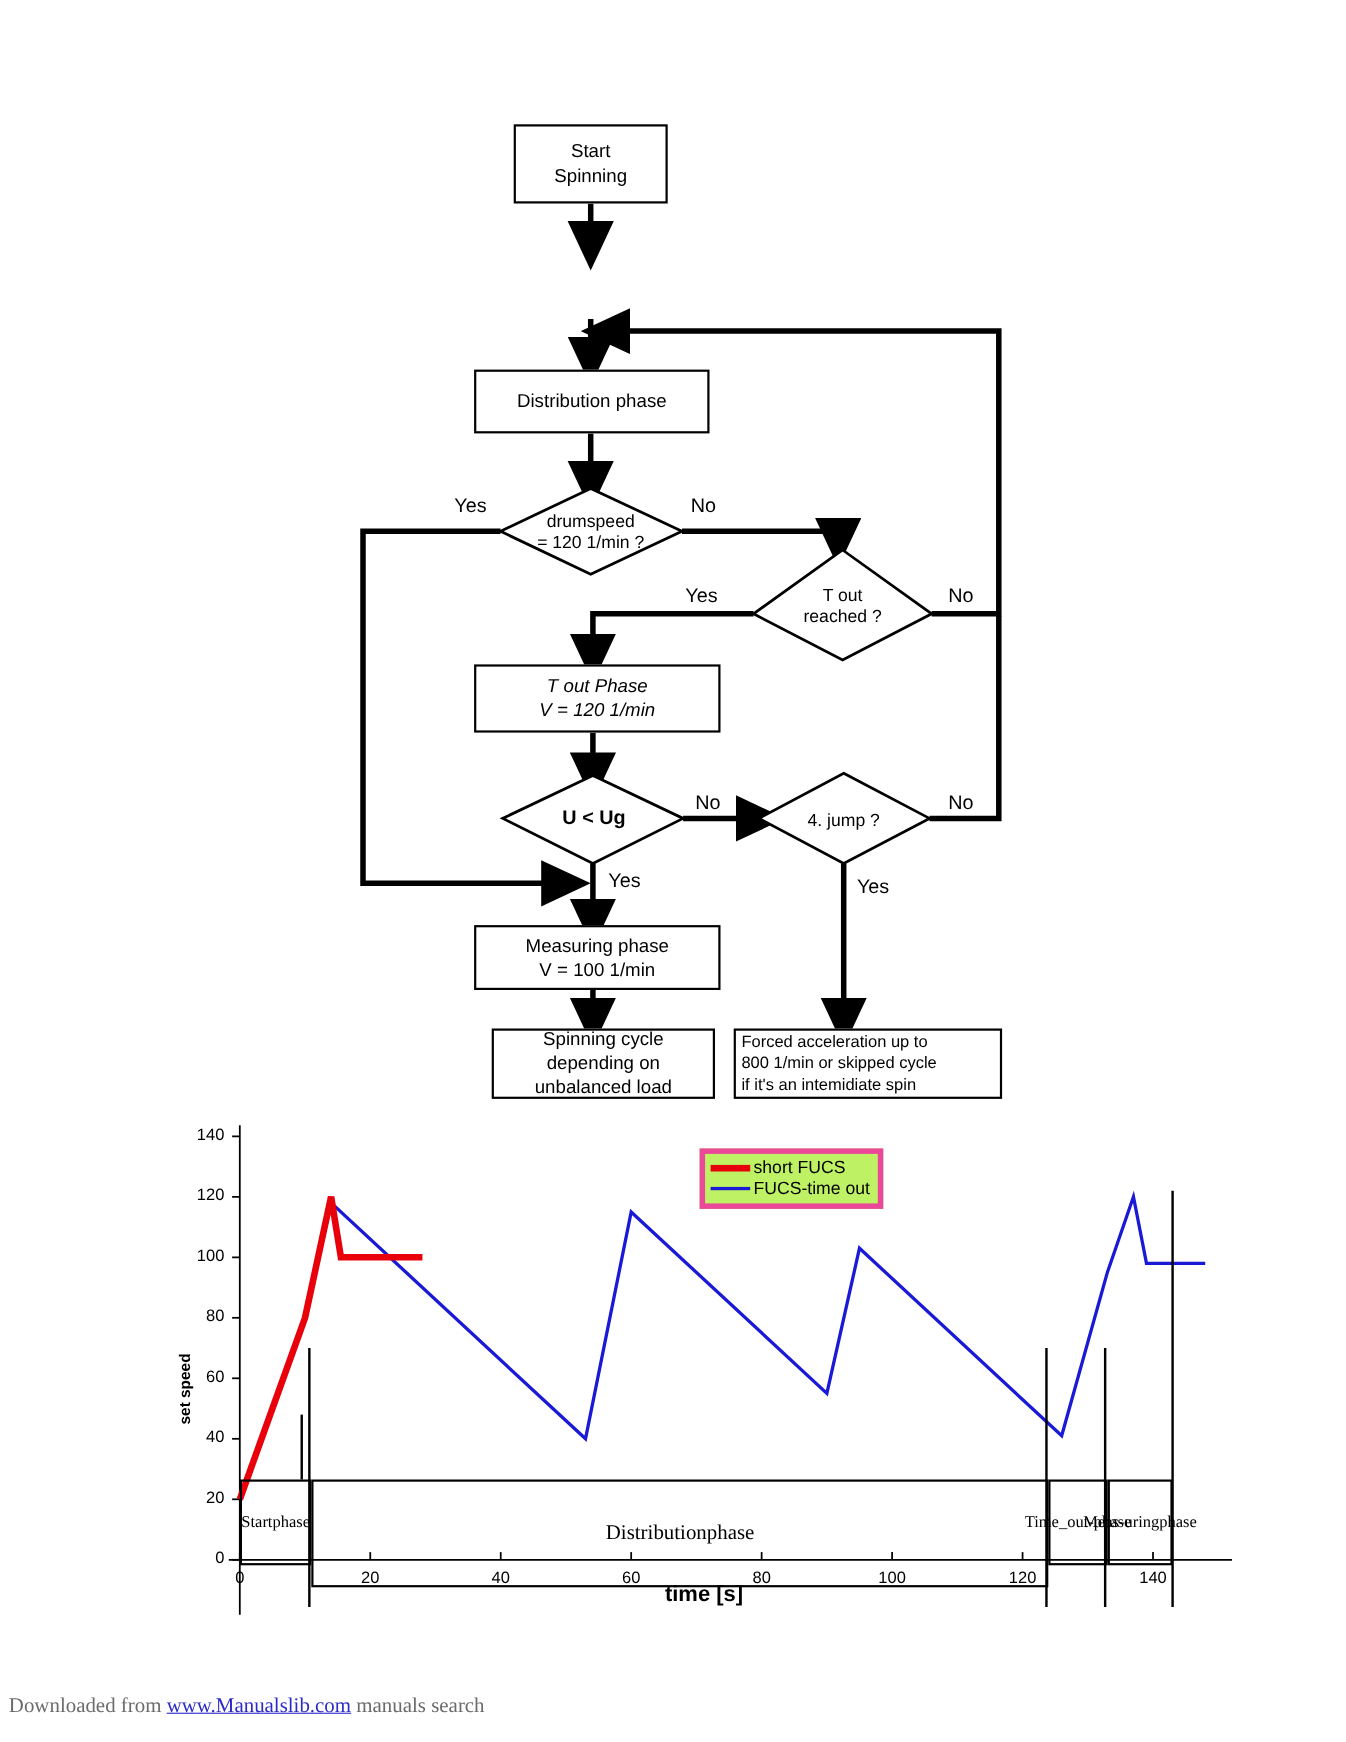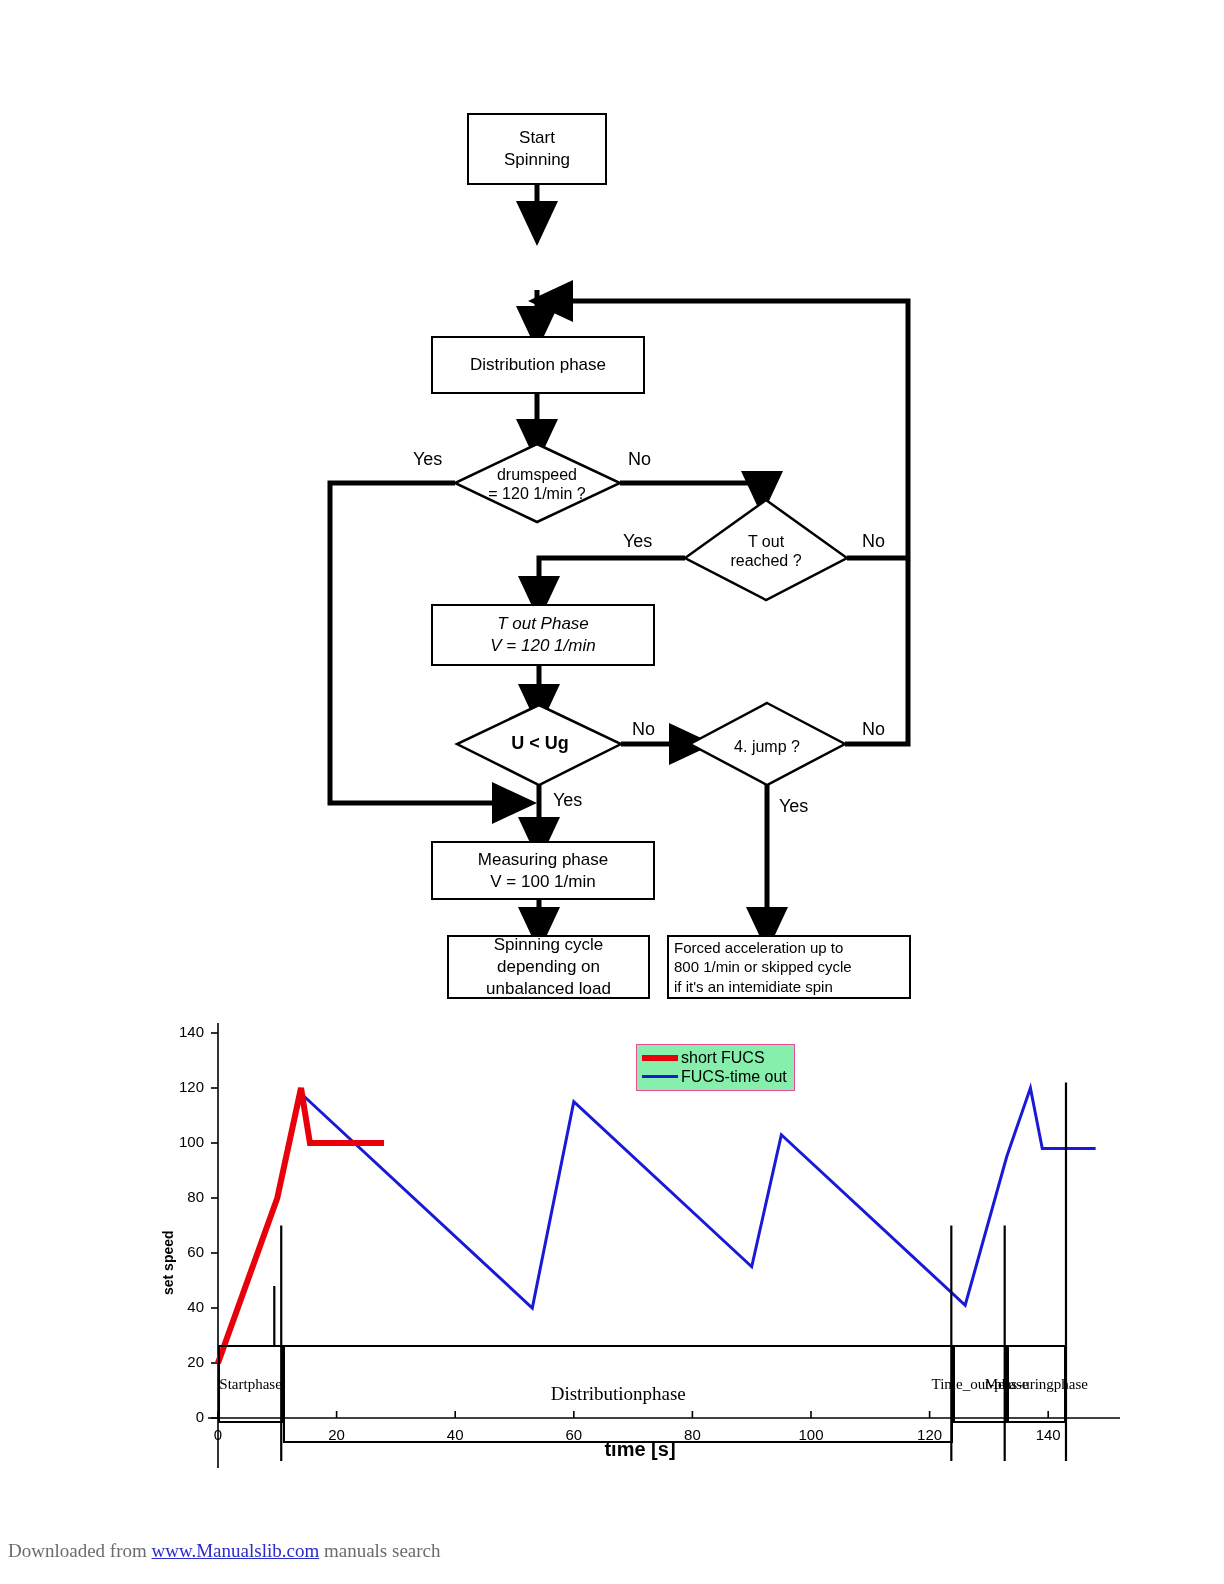--- a/index.html
+++ b/index.html
@@ -19,21 +19,21 @@
   .fc-diamond-label.bold{font-weight:bold;font-size:18px;text-align:right;}
   .fc-edge-label{position:absolute;font-size:18px;line-height:1;}
 
   
   #chart{position:absolute;left:0;top:1020px;width:1224px;height:470px;}
   .ytick-label{position:absolute;font-size:15px;text-align:right;width:46px;}
   .xtick-label{position:absolute;font-size:15px;text-align:center;width:46px;}
   .axis-title-y{position:absolute;font-size:14px;font-weight:bold;
                 transform:rotate(-90deg);transform-origin:left top;white-space:nowrap;}
   .axis-title-x{position:absolute;font-size:20px;font-weight:bold;text-align:center;}
-  .legend-box{position:absolute;border:1px solid #ec4899;background:#86efac;
+  .legend-box{position:absolute;border:5px solid #ec4899;background:#bef264;
               padding:3px 7px 4px 5px;}
   .legend-row{display:flex;align-items:center;height:19px;}
   .legend-swatch{display:inline-block;width:36px;margin-right:3px;}
   .legend-swatch.red{height:6px;background:#e8000b;}
   .legend-swatch.blue{height:3px;background:#1919d6;}
   .legend-text{font-size:16px;line-height:1;}
   .phase-cell{position:absolute;border:2px solid #000;background:transparent;
               display:flex;align-items:center;justify-content:center;
               font-family:"Liberation Serif",serif;font-size:19px;line-height:1.18;
               text-align:center;box-sizing:border-box;}

